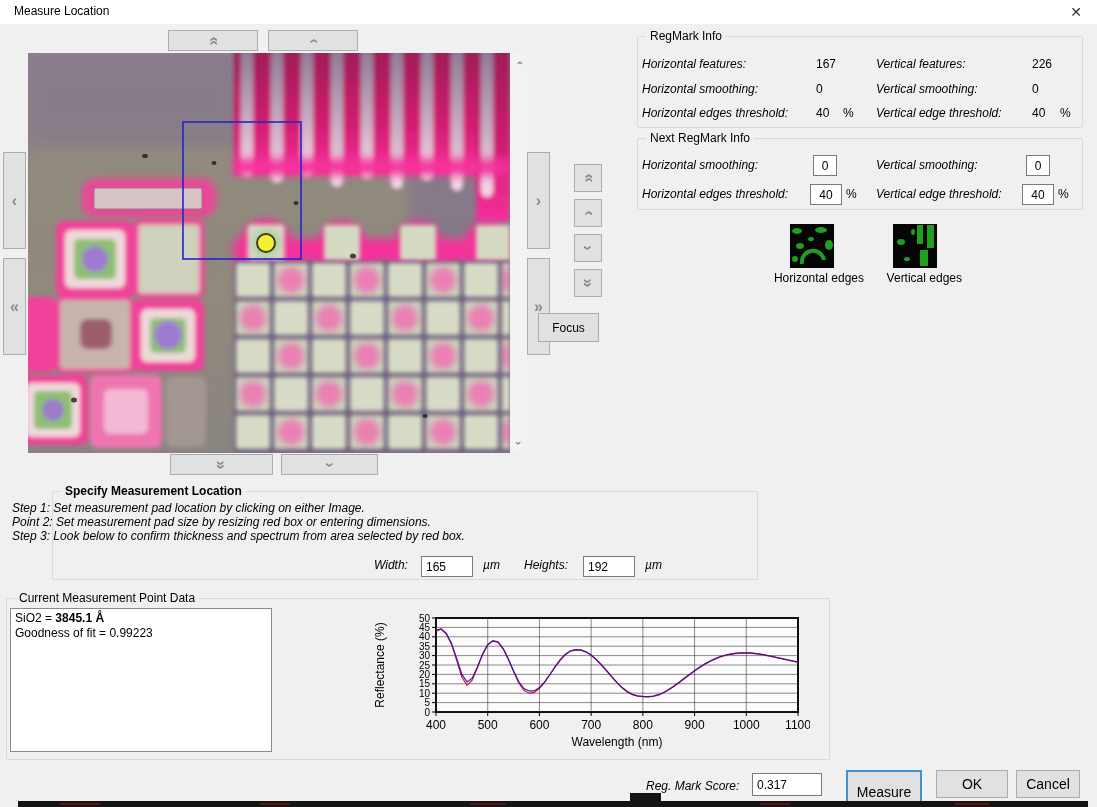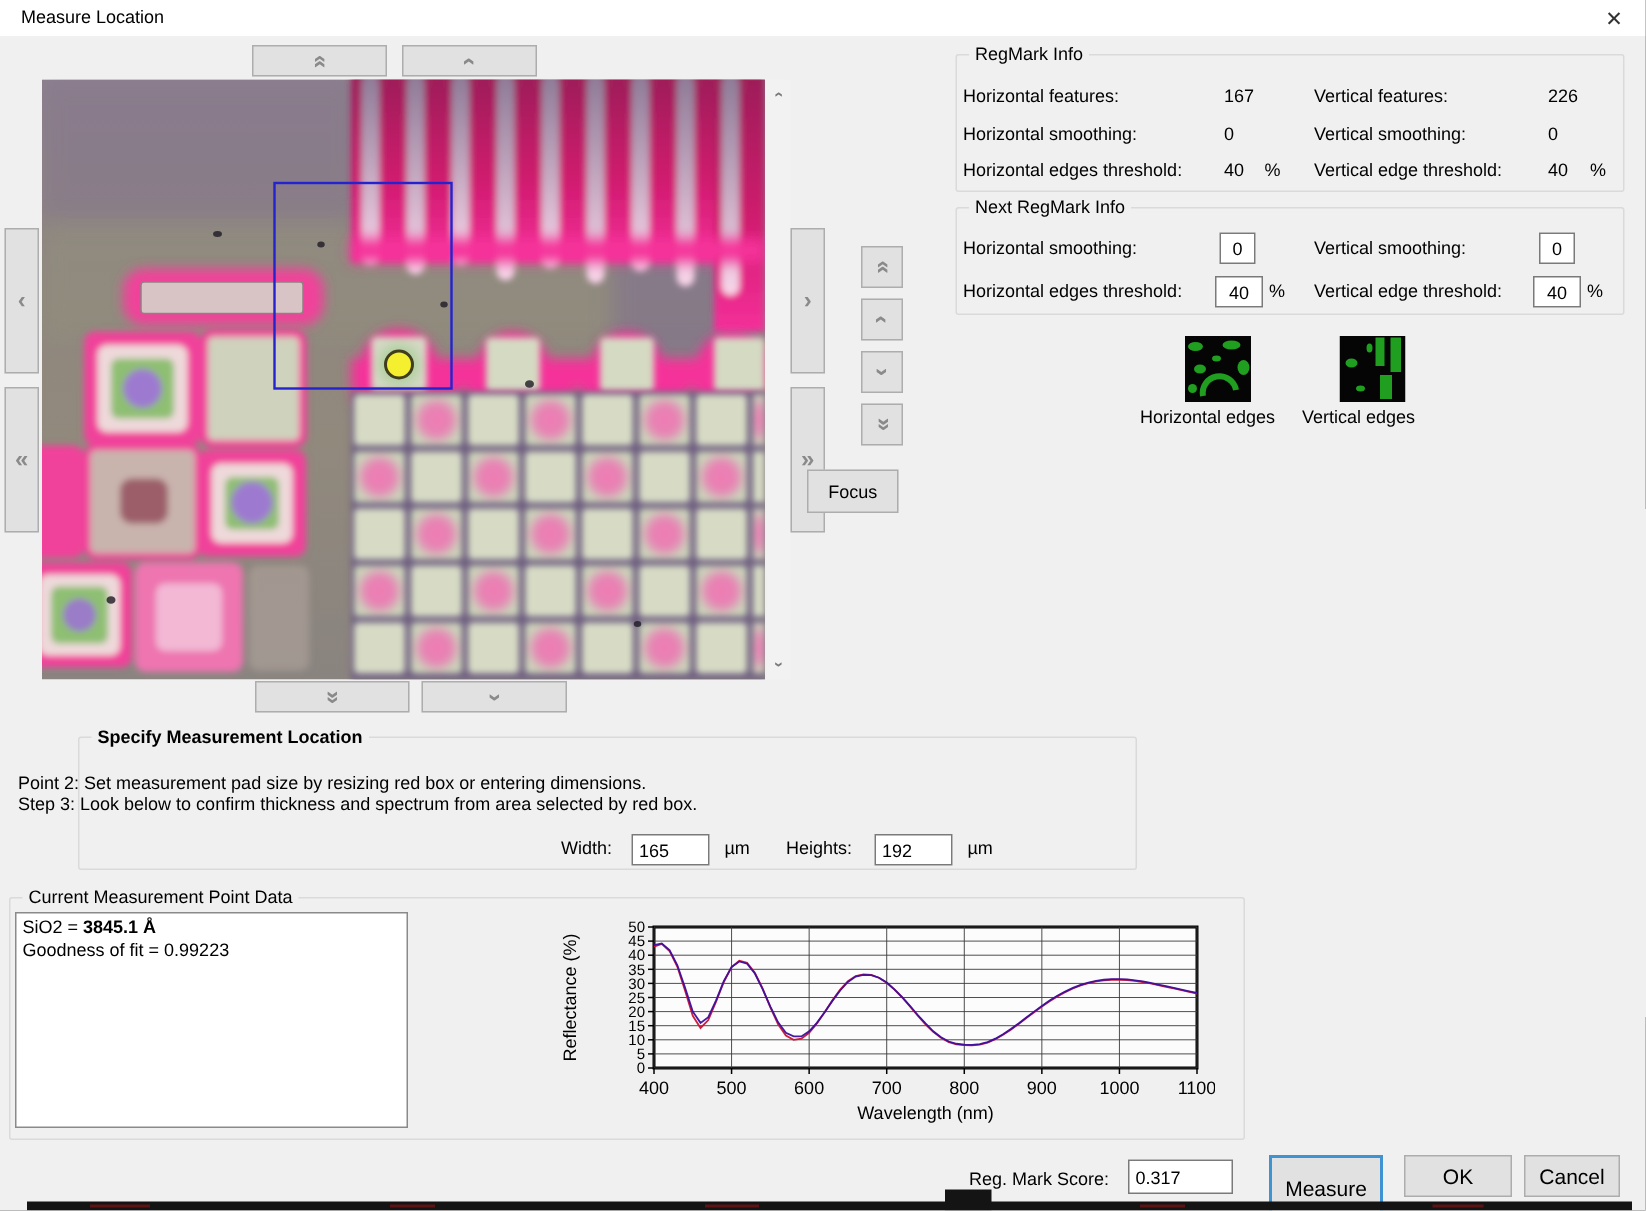--- a/index.html
+++ b/index.html
@@ -8,28 +8,28 @@
   .titlebar{position:absolute;left:0;top:0;width:1097px;height:24px;background:#ffffff;}
   .titlebar .title{position:absolute;left:14px;top:4px;font-size:12px;}
   .close-btn{position:absolute;right:6px;top:1px;width:30px;height:22px;display:flex;align-items:center;justify-content:center;font-size:14px;color:#333;cursor:pointer;}
   .btn{position:absolute;background:#e1e1e1;border:1px solid #adadad;display:flex;align-items:center;justify-content:center;font-family:inherit;font-size:12px;color:#000;box-sizing:border-box;}
   .btn .glyph{color:#8a8a8a;font-size:16px;font-weight:bold;line-height:1;}
   .rotm90{display:inline-block;transform:rotate(-90deg);}
   .rot90{display:inline-block;transform:rotate(90deg);}
   .grp{position:absolute;border:1px solid #dadada;border-radius:2px;box-sizing:border-box;}
   .gt{position:absolute;top:-9px;left:8px;background:#f0f0f0;padding:0 4px;font-size:12px;line-height:16px;white-space:nowrap;}
   .gt.bold{font-weight:bold;}
-  .lbl{position:absolute;font-size:12px;white-space:nowrap;}
+  .lbl{position:absolute;font-size:12px;white-space:nowrap;font-style:italic;}
   .val{position:absolute;font-size:12px;white-space:nowrap;}
   .tb{position:absolute;background:#fff;border:1px solid #7a7a7a;font-family:inherit;font-size:12px;padding:1px 4px;box-sizing:border-box;}
   .tb.center{text-align:center;}
   .micro{position:absolute;left:28px;top:53px;width:482px;height:400px;cursor:crosshair;}
   .sb{position:absolute;left:511px;top:53px;width:16px;height:400px;background:#f2f2f2;}
   .sb .ar{position:absolute;left:0;width:16px;height:16px;display:flex;align-items:center;justify-content:center;color:#7a7a7a;font-size:11px;font-weight:bold;}
-  .thumb-label{position:absolute;font-size:12px;text-align:left;white-space:nowrap;}
+  .thumb-label{position:absolute;font-size:12px;text-align:right;white-space:nowrap;}
   .listbox{position:absolute;left:10px;top:608px;width:262px;height:144px;background:#fff;border:1px solid #8a8a8a;box-sizing:border-box;padding:2px 4px;overflow:hidden;}
   .listbox .line{font-size:12px;line-height:15px;}
   .strip{position:absolute;background:#141414;}
   .strip-red{position:absolute;background:#5e1212;height:2px;}
   svg text{font-family:"Liberation Sans", sans-serif;}
   .measure-focus{border:2px solid #3f93d2;}
 </style>
 </head>
 <body>
 
@@ -317,20 +317,21 @@
         <ellipse cx="14" cy="35" rx="3" ry="2"></ellipse>
           <ellipse cx="20" cy="8" rx="2" ry="3"></ellipse>
       </g>
     </svg>
   </div>
   <div class="thumb-label" style="left:868px;top:271px;width:94px;">Vertical edges</div>
 
   <div class="grp" style="left:6px;top:491px;width:706px;height:89px;margin-left:46px;">
     <span class="gt bold">Specify Measurement Location</span>
   </div>
+  <span class="lbl" style="left:12px;top:501px;">Step 1: Set measurement pad location by clicking on either Image.</span>
   <span class="lbl" style="left:12px;top:515px;">Point 2: Set measurement pad size by resizing red box or entering dimensions.</span>
   <span class="lbl" style="left:12px;top:529px;">Step 3: Look below to confirm thickness and spectrum from area selected by red box.</span>
   <span class="lbl" style="left:374px;top:558px;">Width:</span>
   <input class="tb" style="left: 421px; top: 556px; width: 52px; height: 21px;" readonly="" value="165">
   <span class="lbl" style="left:483px;top:558px;">µm</span>
   <span class="lbl" style="left:524px;top:558px;">Heights:</span>
   <input class="tb" style="left: 583px; top: 556px; width: 52px; height: 21px;" readonly="" value="192">
   <span class="lbl" style="left:645px;top:558px;">µm</span>
 
   <div class="grp" style="left:6px;top:598px;width:824px;height:162px;">

